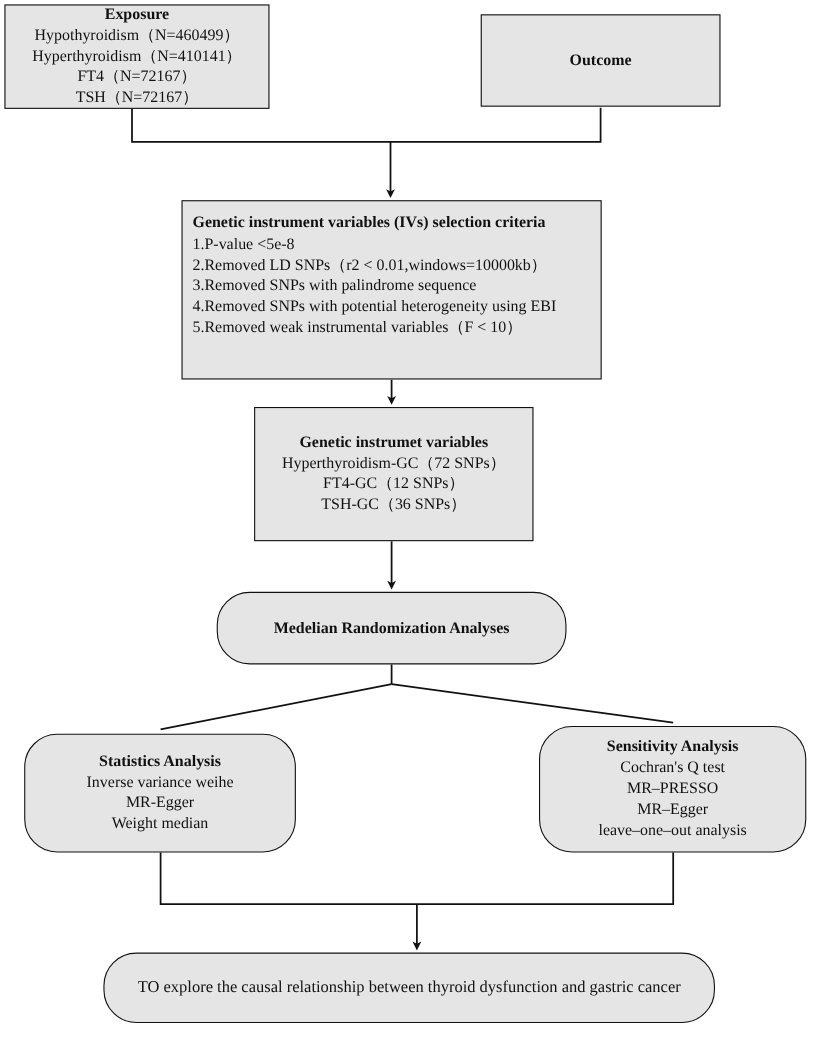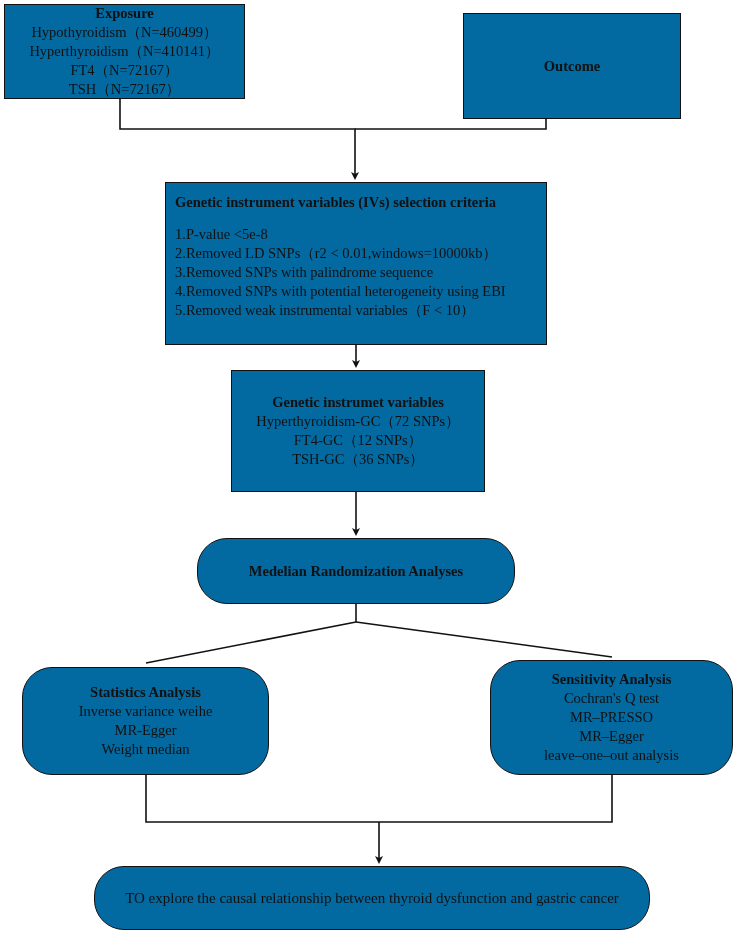--- a/index.html
+++ b/index.html
@@ -25,21 +25,21 @@
     position: absolute;
     left: 0; top: 0;
     width: 746px;
     height: 943px;
     pointer-events: none;
   }
   .box {
     position: absolute;
     box-sizing: border-box;
     border: 1.4px solid #111111;
-    background: #0369a1;
+    background: #e5e5e5;
     display: flex;
     flex-direction: column;
     align-items: center;
     justify-content: center;
   }
   .rounded {
     border-radius: 30px;
   }
   .title {
     font-weight: bold;
@@ -59,31 +59,31 @@
   .left-align .title, .left-align .line {
     text-align: left;
   }
 
   
   #exposure-box {
     left: 4px; top: 4px;
     width: 241px; height: 95px;
   }
   #outcome-box {
-    left: 463px; top: 13px;
-    width: 218px; height: 106px;
+    left: 437px; top: 13px;
+    width: 218px; height: 84px;
   }
   #criteria-box {
     left: 165px; top: 182px;
     width: 382px; height: 163px;
     padding: 10px 0 10px 9px;
     align-items: flex-start;
     justify-content: flex-start;
   }
-  #criteria-box .title { margin-bottom: 13px; text-align: right; }
+  #criteria-box .title { margin-bottom: 1px; text-align: right; }
   #instr-box {
     left: 231px; top: 370px;
     width: 254px; height: 122px;
   }
   #mr-box {
     left: 197px; top: 538px;
     width: 318px; height: 66px;
   }
   #stats-box {
     left: 22px; top: 667px;

